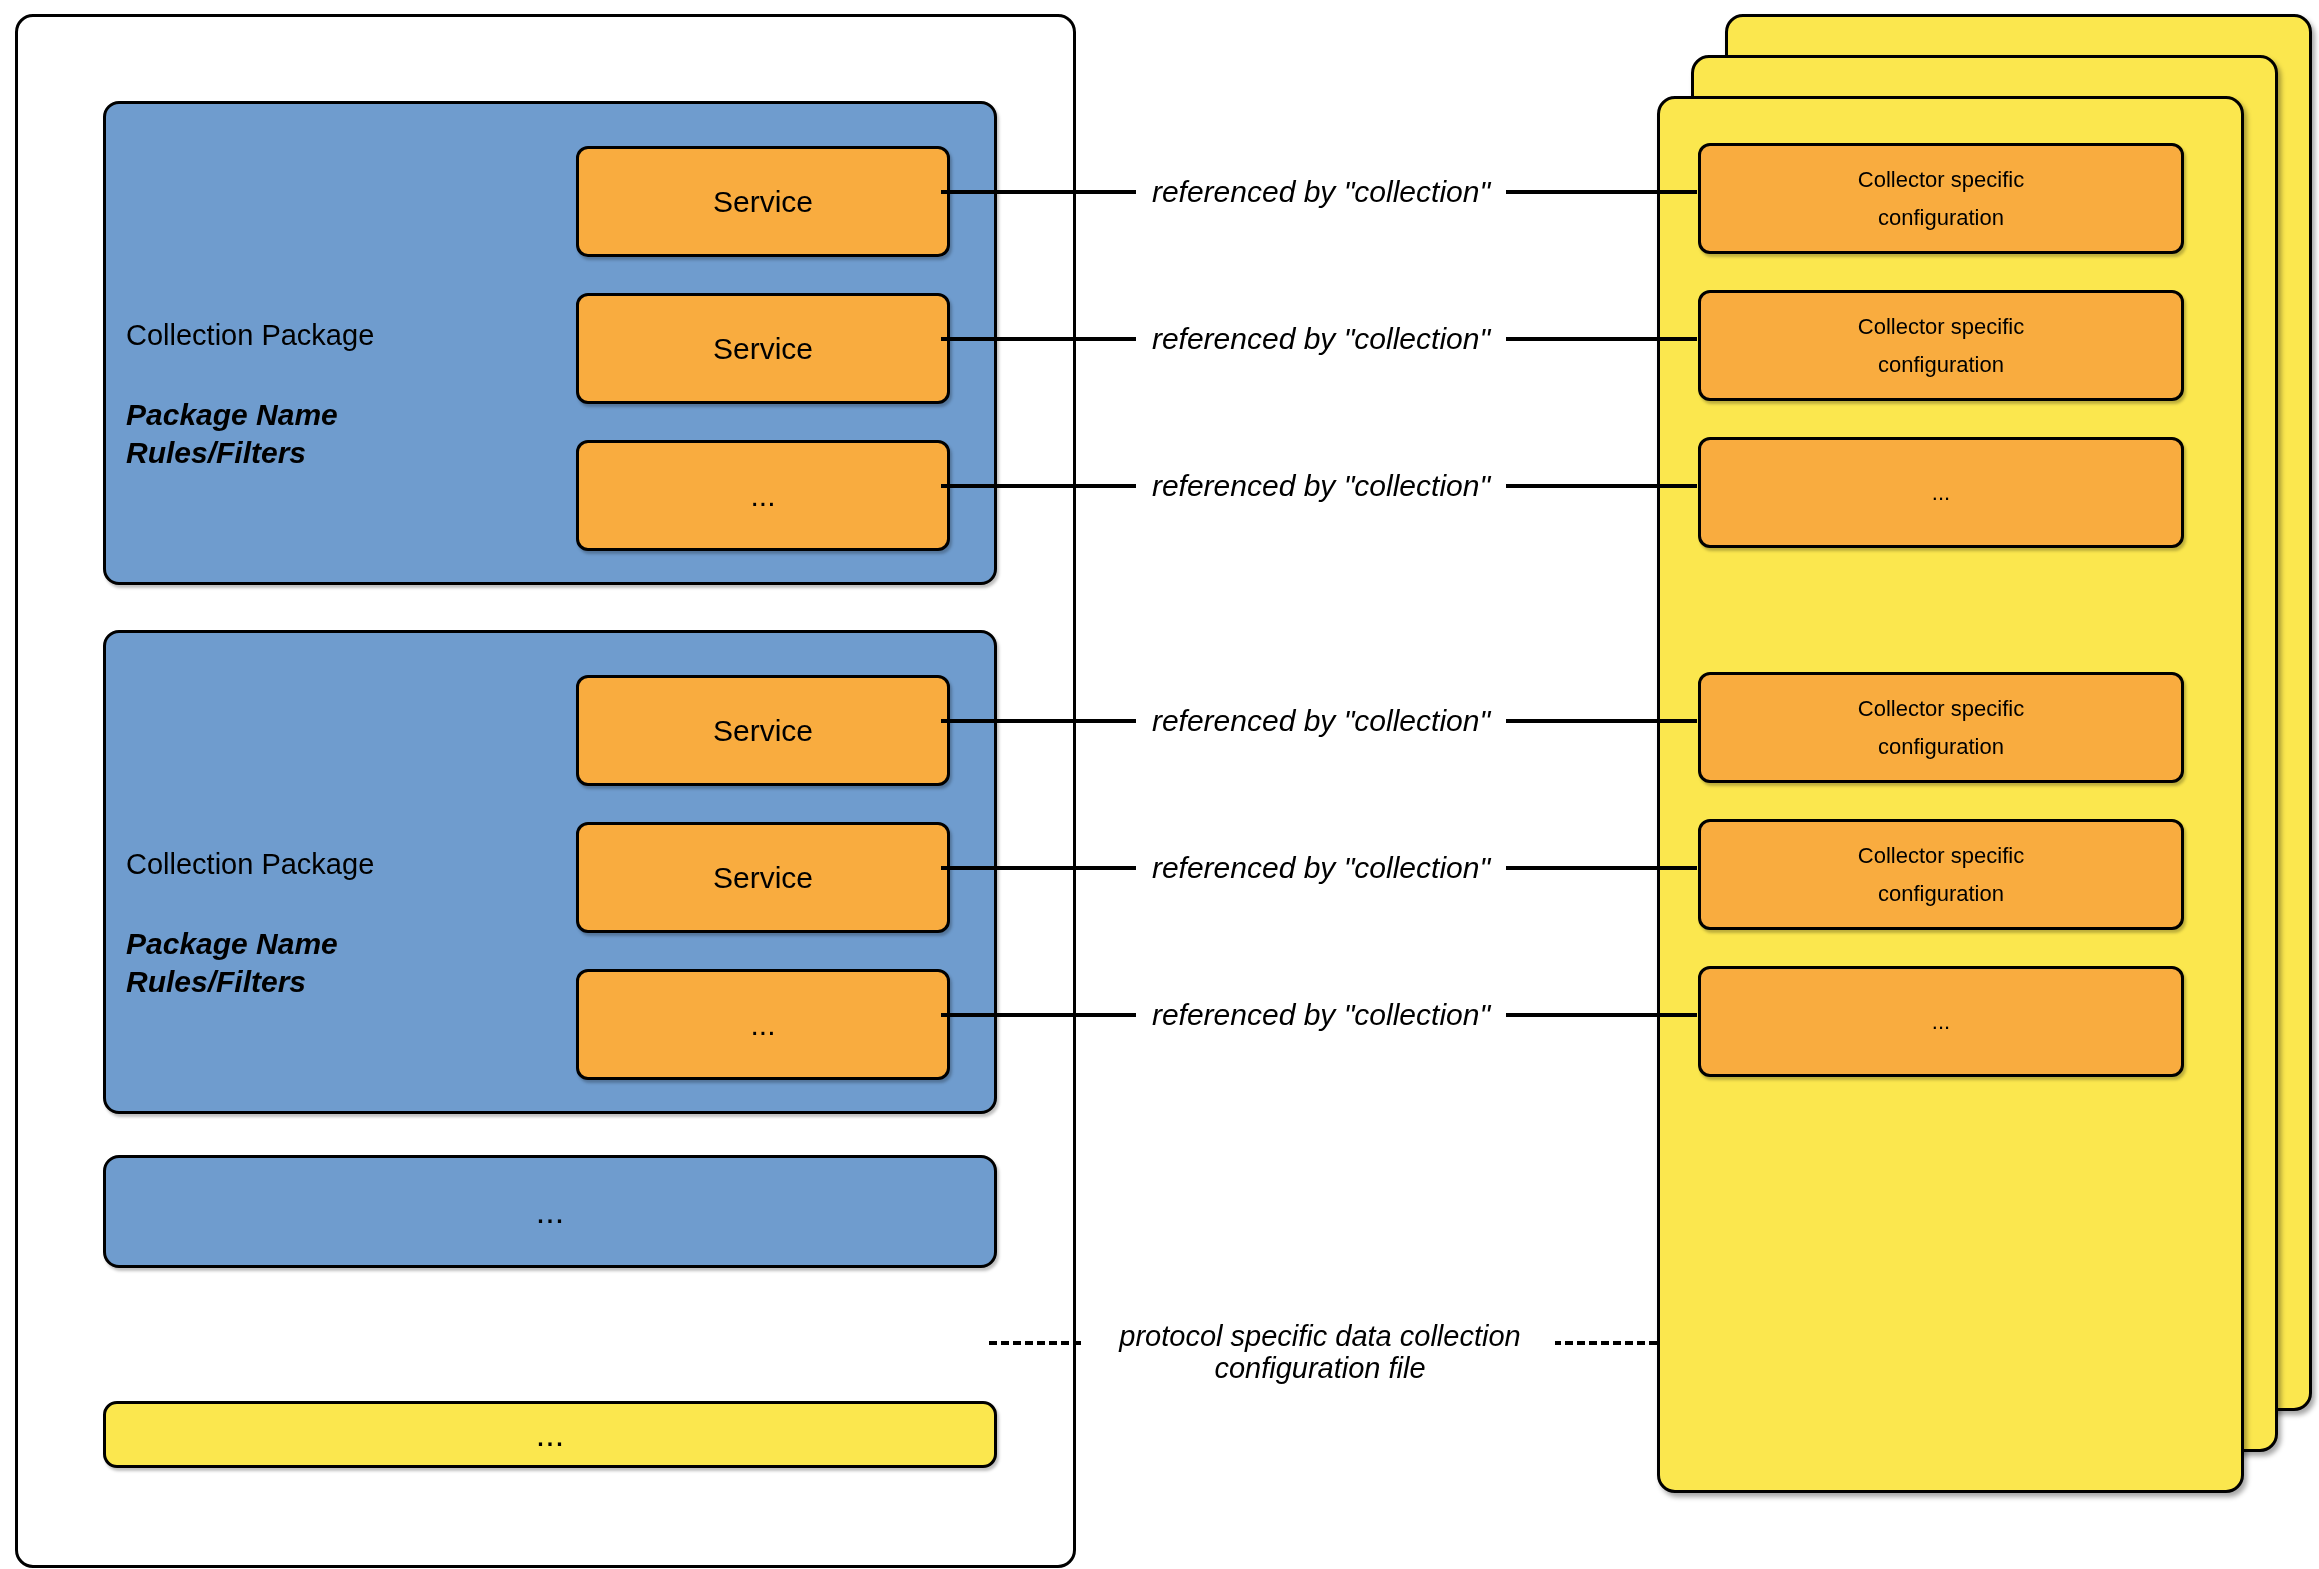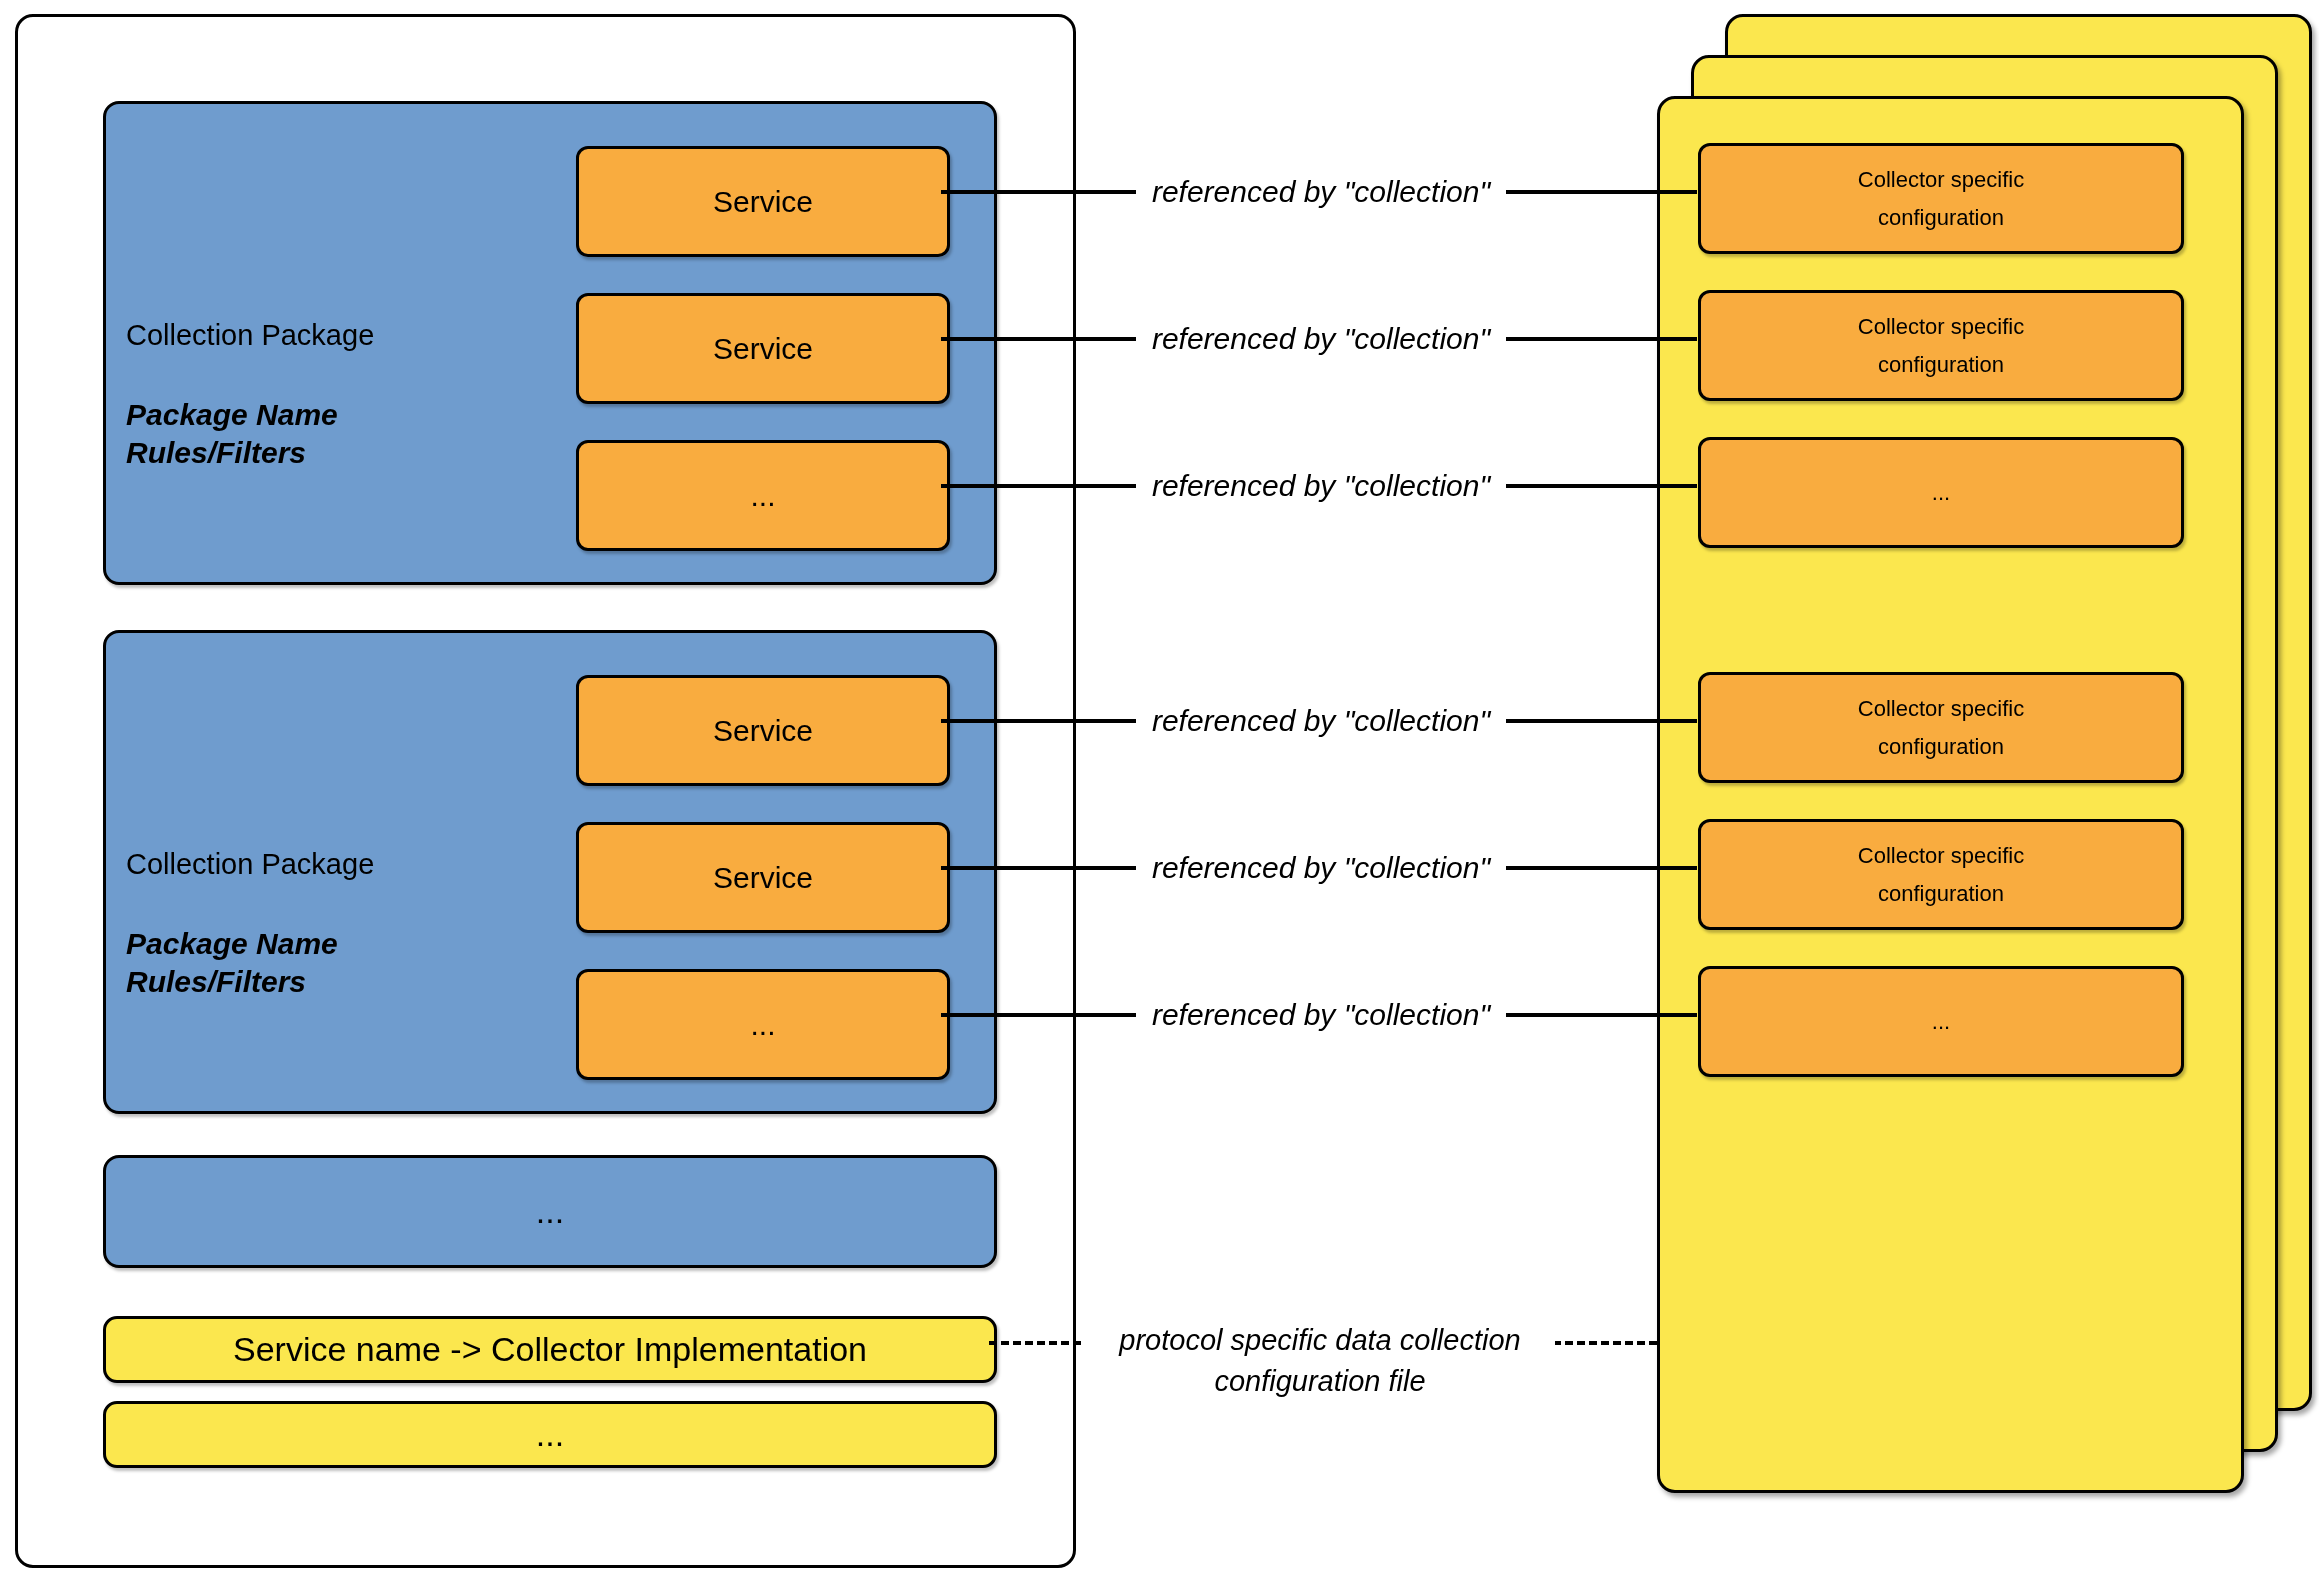--- a/index.html
+++ b/index.html
@@ -71,21 +71,21 @@
   .hl4{top:719px;} .hl5{top:866px;} .hl6{top:1013px;}
   .link-label{
     position:absolute;left:1136px;width:370px;text-align:center;
     font-size:30px;font-style:italic;line-height:42px;background:#fff;
   }
   .ll1{top:171px;} .ll2{top:318px;} .ll3{top:465px;}
   .ll4{top:700px;} .ll5{top:847px;} .ll6{top:994px;}
   .dline{position:absolute;left:989px;top:1341px;width:668px;height:0;border-top:4px dashed #000;}
   .dash-label{
     position:absolute;left:1085px;top:1320px;width:470px;text-align:center;
-    font-size:29px;font-style:italic;line-height:41px;background:#fff;white-space:pre-line;
+    font-size:29px;font-style:italic;line-height:32px;background:#fff;white-space:pre-line;
   }
 </style>
 </head>
 <body>
 
 <div class="canvas">
 
   <div class="container">
 
     <div class="pkg pkg1">
@@ -101,21 +101,20 @@
       <div class="pkg-title">Collection Package</div>
       <div class="pkg-sub pkg-name">Package Name</div>
       <div class="pkg-sub pkg-rules">Rules/Filters</div>
       <div class="svc svc1">Service</div>
       <div class="svc svc2">Service</div>
       <div class="svc svc3">...</div>
     </div>
 
     <div class="more-pkg">...</div>
 
-    <div class="bar bar-map">Service name -&gt; Collector Implementation</div>
     <div class="bar bar-more">...</div>
 
   </div>
 
   <div class="page page-back"></div>
   <div class="page page-middle"></div>
   <div class="page page-front">
     <div class="col-box cb1">Collector specific
 configuration</div>
     <div class="col-box cb2">Collector specific

